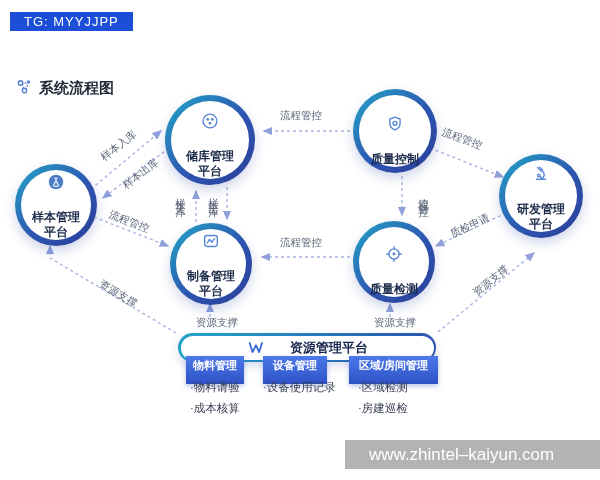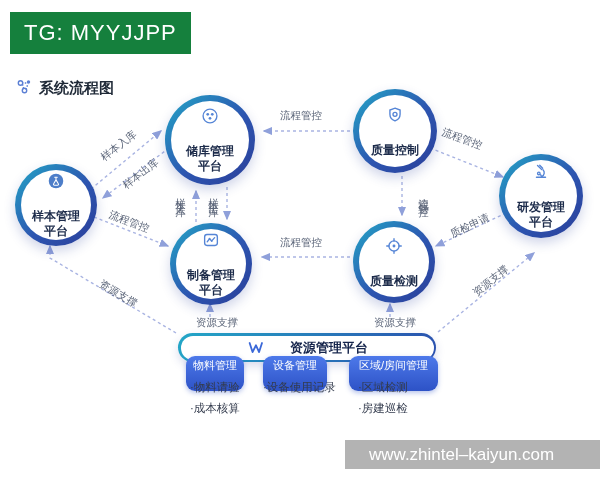--- a/index.html
+++ b/index.html
@@ -1,51 +1,51 @@
 <!DOCTYPE html>
 <html><head>
 <meta charset="utf-8">
 <style>
   html,body{margin:0;padding:0;}
   body{
     width:600px;height:480px;position:relative;overflow:hidden;background:#ffffff;
     font-family:"Liberation Sans","DejaVu Sans",sans-serif;
   }
   
-  .tg-banner{position:absolute;left:10px;top:12px;background:#15803d;color:#fff;
-    font-size:22px;letter-spacing:1px;padding:8px 14px;}
+  .tg-banner{position:absolute;left:10px;top:12px;background:#1d4ed8;color:#fff;
+    font-size:13px;letter-spacing:1px;padding:2px 14px;}
   .watermark{position:absolute;left:345px;top:440px;width:255px;height:29px;background:#b3b3b3;
     color:#fff;font-size:17px;line-height:29px;padding-left:24px;box-sizing:border-box;white-space:nowrap;}
   
   .page-title{position:absolute;left:16px;top:78px;display:flex;align-items:center;gap:5px;}
   .page-title .txt{font-size:15px;font-weight:bold;color:#1f2937;}
   
   .edges{position:absolute;left:0;top:0;}
   .edge{stroke:#a9b4e2;stroke-width:1.4;fill:none;stroke-dasharray:3 3;}
   
   .elabel{position:absolute;transform:translate(-50%,-50%);font-size:10.5px;color:#5a6478;white-space:nowrap;}
   .vlabel{position:absolute;transform:translate(-50%,-50%);font-size:10.5px;color:#5a6478;
     writing-mode:vertical-rl;letter-spacing:3px;}
   
   .node{position:absolute;border-radius:50%;
     background:linear-gradient(135deg,#23a7c7 0%,#2d55b0 55%,#2a3e99 100%);
     display:flex;align-items:center;justify-content:center;
     box-shadow:0 5px 12px rgba(43,63,155,.22);}
   .node-inner{background:#fff;border-radius:50%;width:calc(100% - 12px);height:calc(100% - 12px);
-    display:flex;flex-direction:column;align-items:center;justify-content:center;gap:18px;text-align:center;}
+    display:flex;flex-direction:column;align-items:center;justify-content:flex-end;gap:18px;text-align:center;}
   .nlabel{font-size:12px;font-weight:bold;color:#1c2b4a;line-height:1.25;width:54px;}
   .nicon{display:block;height:20px;}
   
   .res-box{position:absolute;left:178px;top:333px;width:258px;height:29px;border-radius:16px;
     background:linear-gradient(120deg,#23a7c7,#2b4fae);box-shadow:0 4px 10px rgba(43,63,155,.18);}
   .res-box-inner{position:absolute;left:2.5px;top:2.5px;right:2.5px;bottom:2.5px;border-radius:13px;
     background:#fff;display:flex;align-items:center;justify-content:center;gap:24px;}
   .res-title{font-size:13px;font-weight:bold;color:#16254c;}
-  .pill{position:absolute;height:35px;line-height:18px;border-radius:9px;text-align:center;
-    background:linear-gradient(180deg,#4d79ea,#2d52c6);color:#fff;font-size:11px;font-weight:normal;
+  .pill{position:absolute;height:28px;line-height:18px;border-radius:0;text-align:center;
+    background:linear-gradient(180deg,#4d79ea,#2d52c6);color:#fff;font-size:11px;font-weight:bold;
     box-shadow:0 2px 5px rgba(45,82,198,.35);white-space:nowrap;}
   .rcol{position:absolute;}
   .ritem{font-size:11.5px;color:#333b4d;line-height:21px;white-space:nowrap;}
 </style>
 </head>
 <body>
 
 <div class="tg-banner">TG: MYYJJPP</div>
 
 <div class="page-title">

